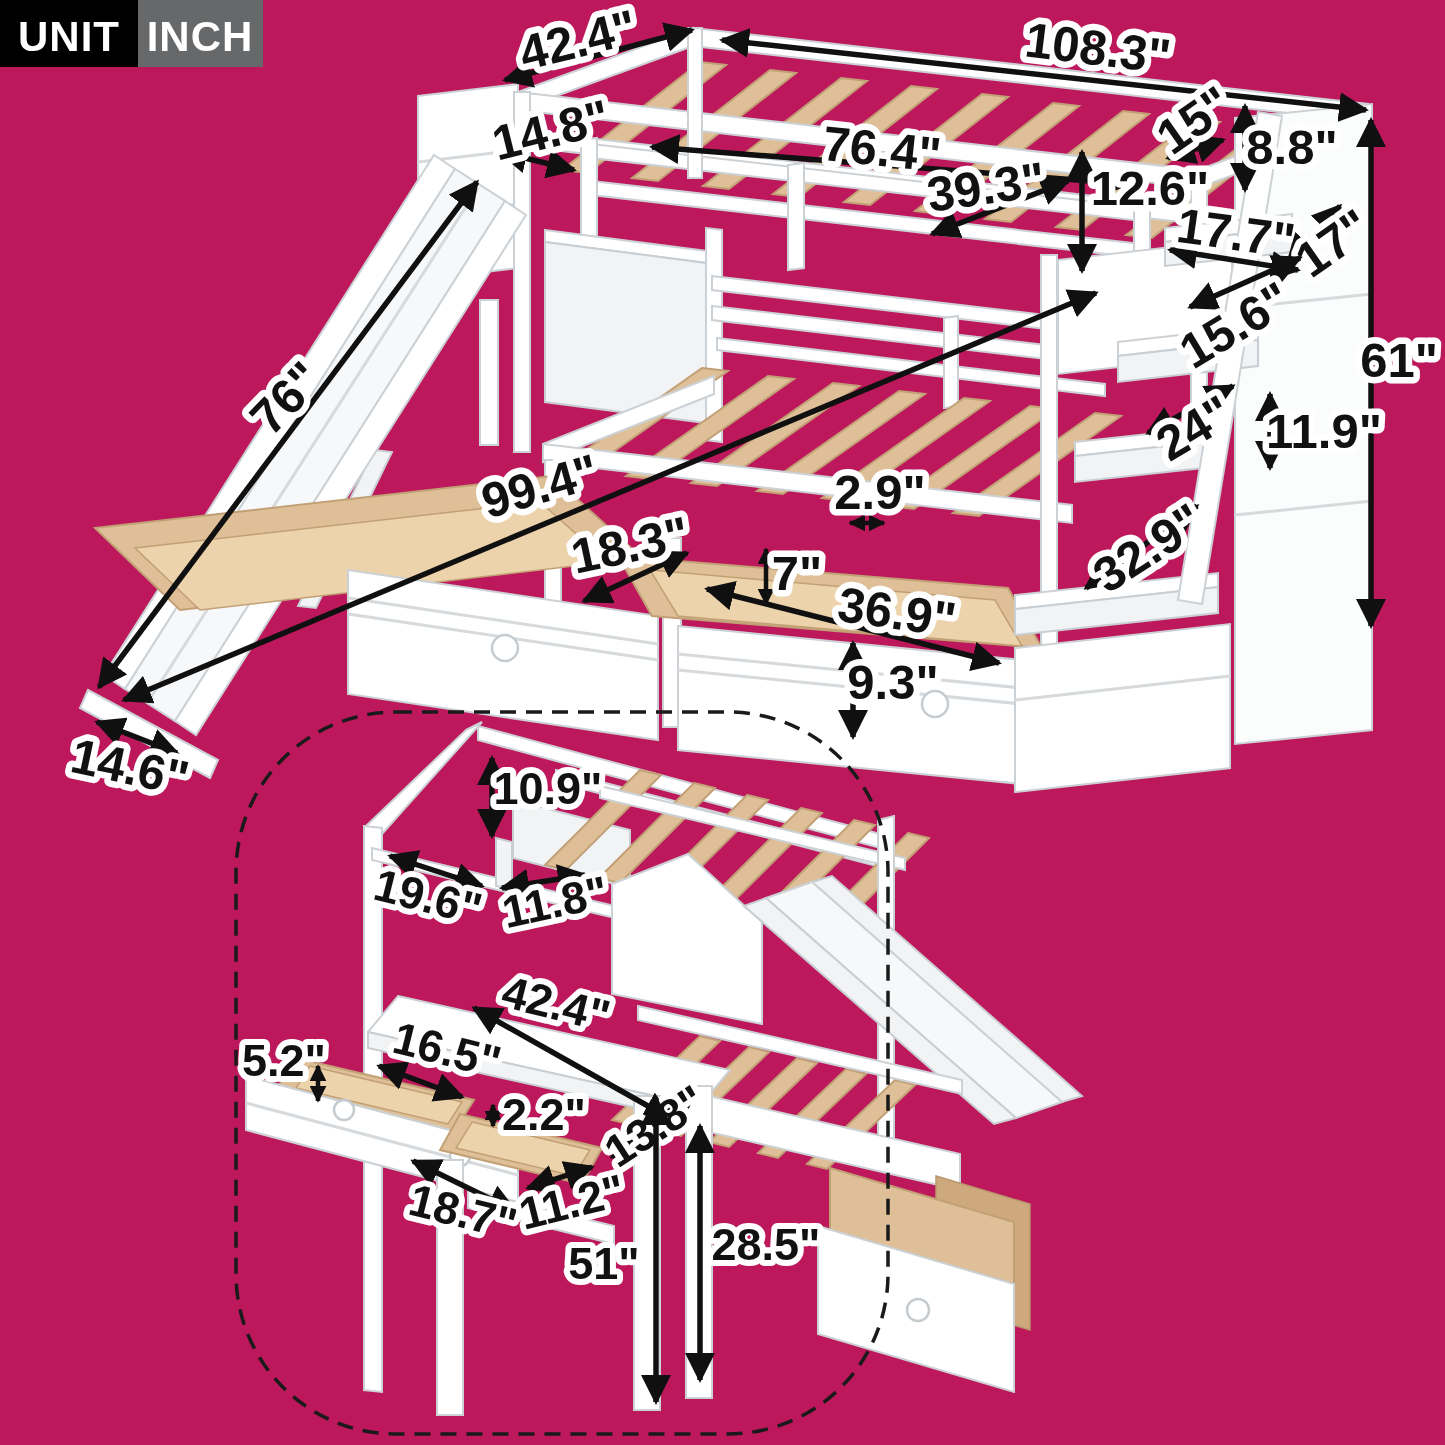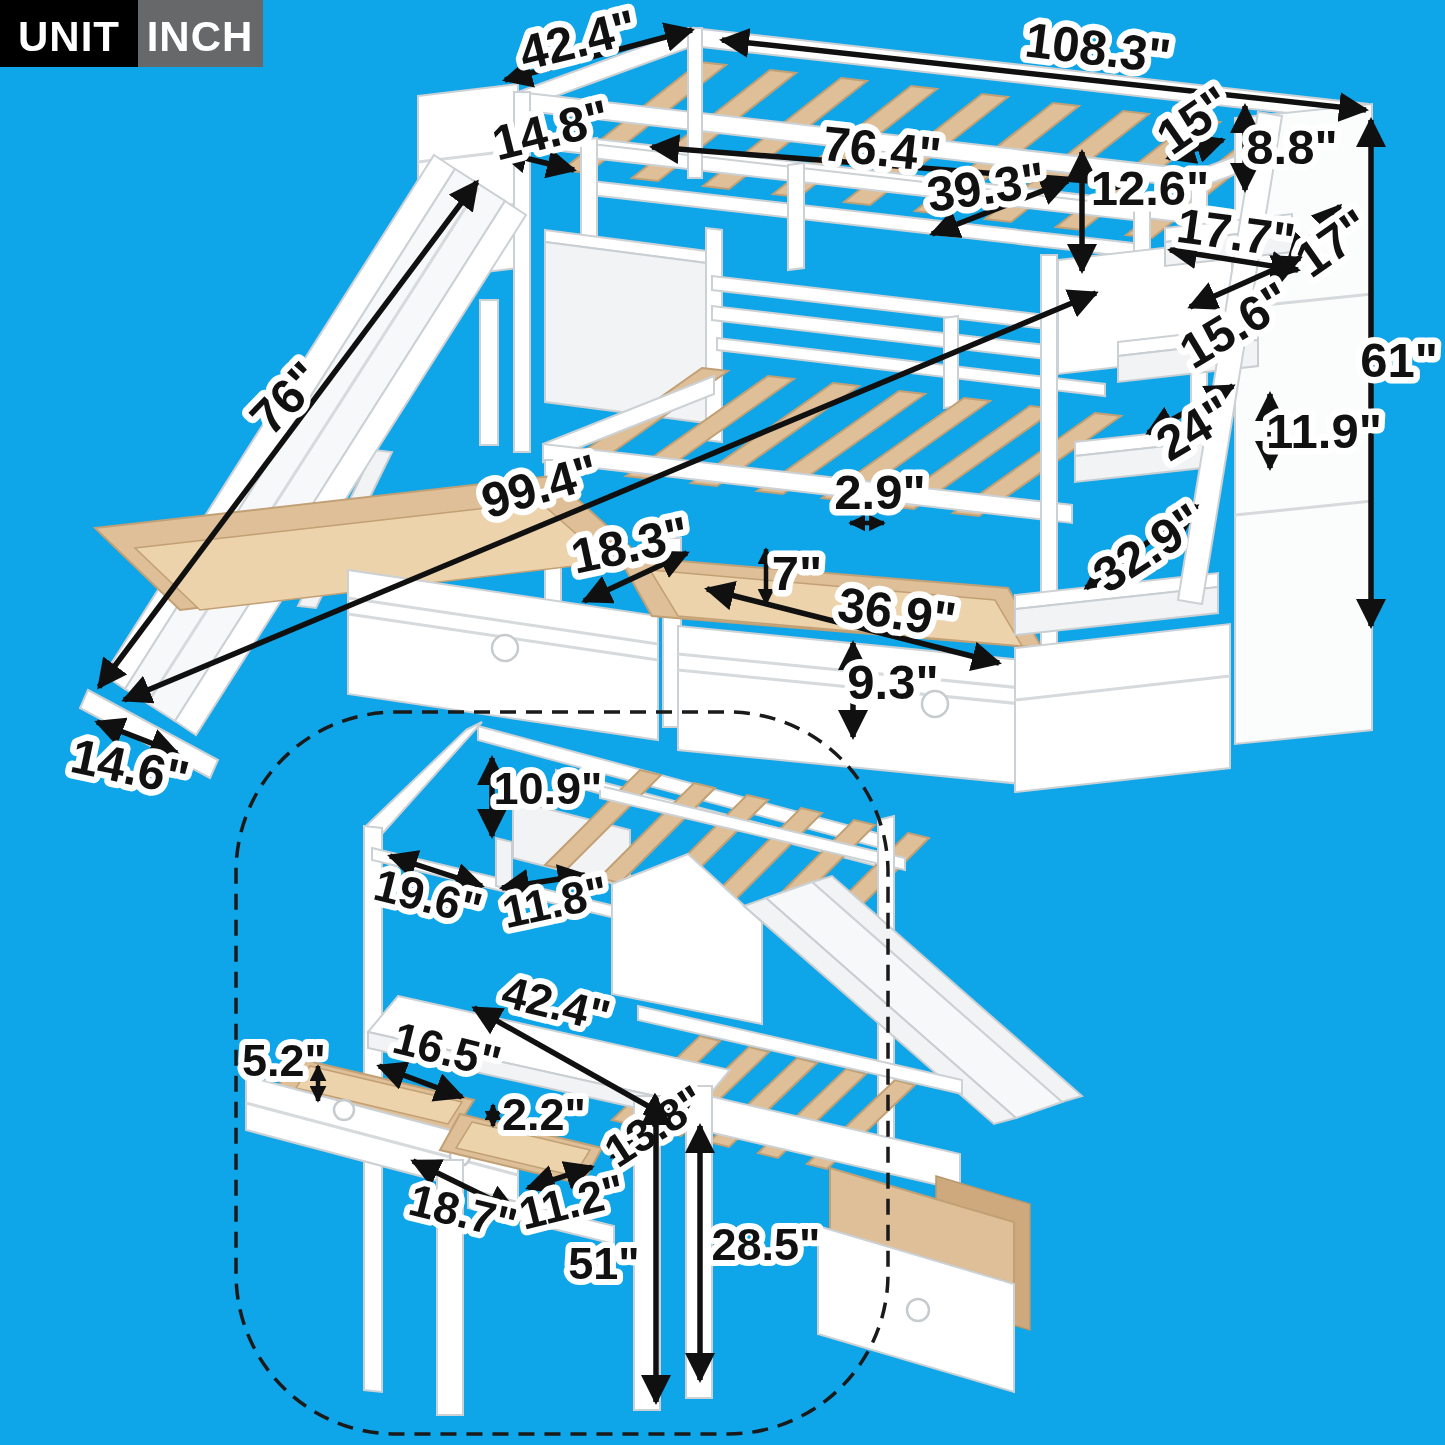--- a/index.html
+++ b/index.html
@@ -1,16 +1,16 @@
 <!DOCTYPE html>
 <html><head>
 <meta charset="utf-8">
 <style>
   html,body{margin:0;padding:0;background:#fff;}
-  #stage{width:1445px;height:1445px;position:relative;background:#0ea5e9;overflow:hidden;
+  #stage{width:1445px;height:1445px;position:relative;background:#be185d;overflow:hidden;
          font-family:"Liberation Sans",sans-serif;}
   svg{display:block;}
   
   .w  {fill:#ffffff;stroke:#ccd1d5;stroke-width:2;}
   .w2 {fill:#f1f3f5;stroke:#c9ced2;stroke-width:2;}
   .wd {fill:#debf97;stroke:#c2a075;stroke-width:2;}
   .wd2{fill:#ecd3ab;stroke:#c2a075;stroke-width:1.5;}
   .wd3{fill:#cfa97e;stroke:#b9976c;stroke-width:1.5;}
   .ln {stroke:#d6dadd;stroke-width:3;fill:none;}
   .knob{fill:#ffffff;stroke:#c6cbcf;stroke-width:2.5;}

